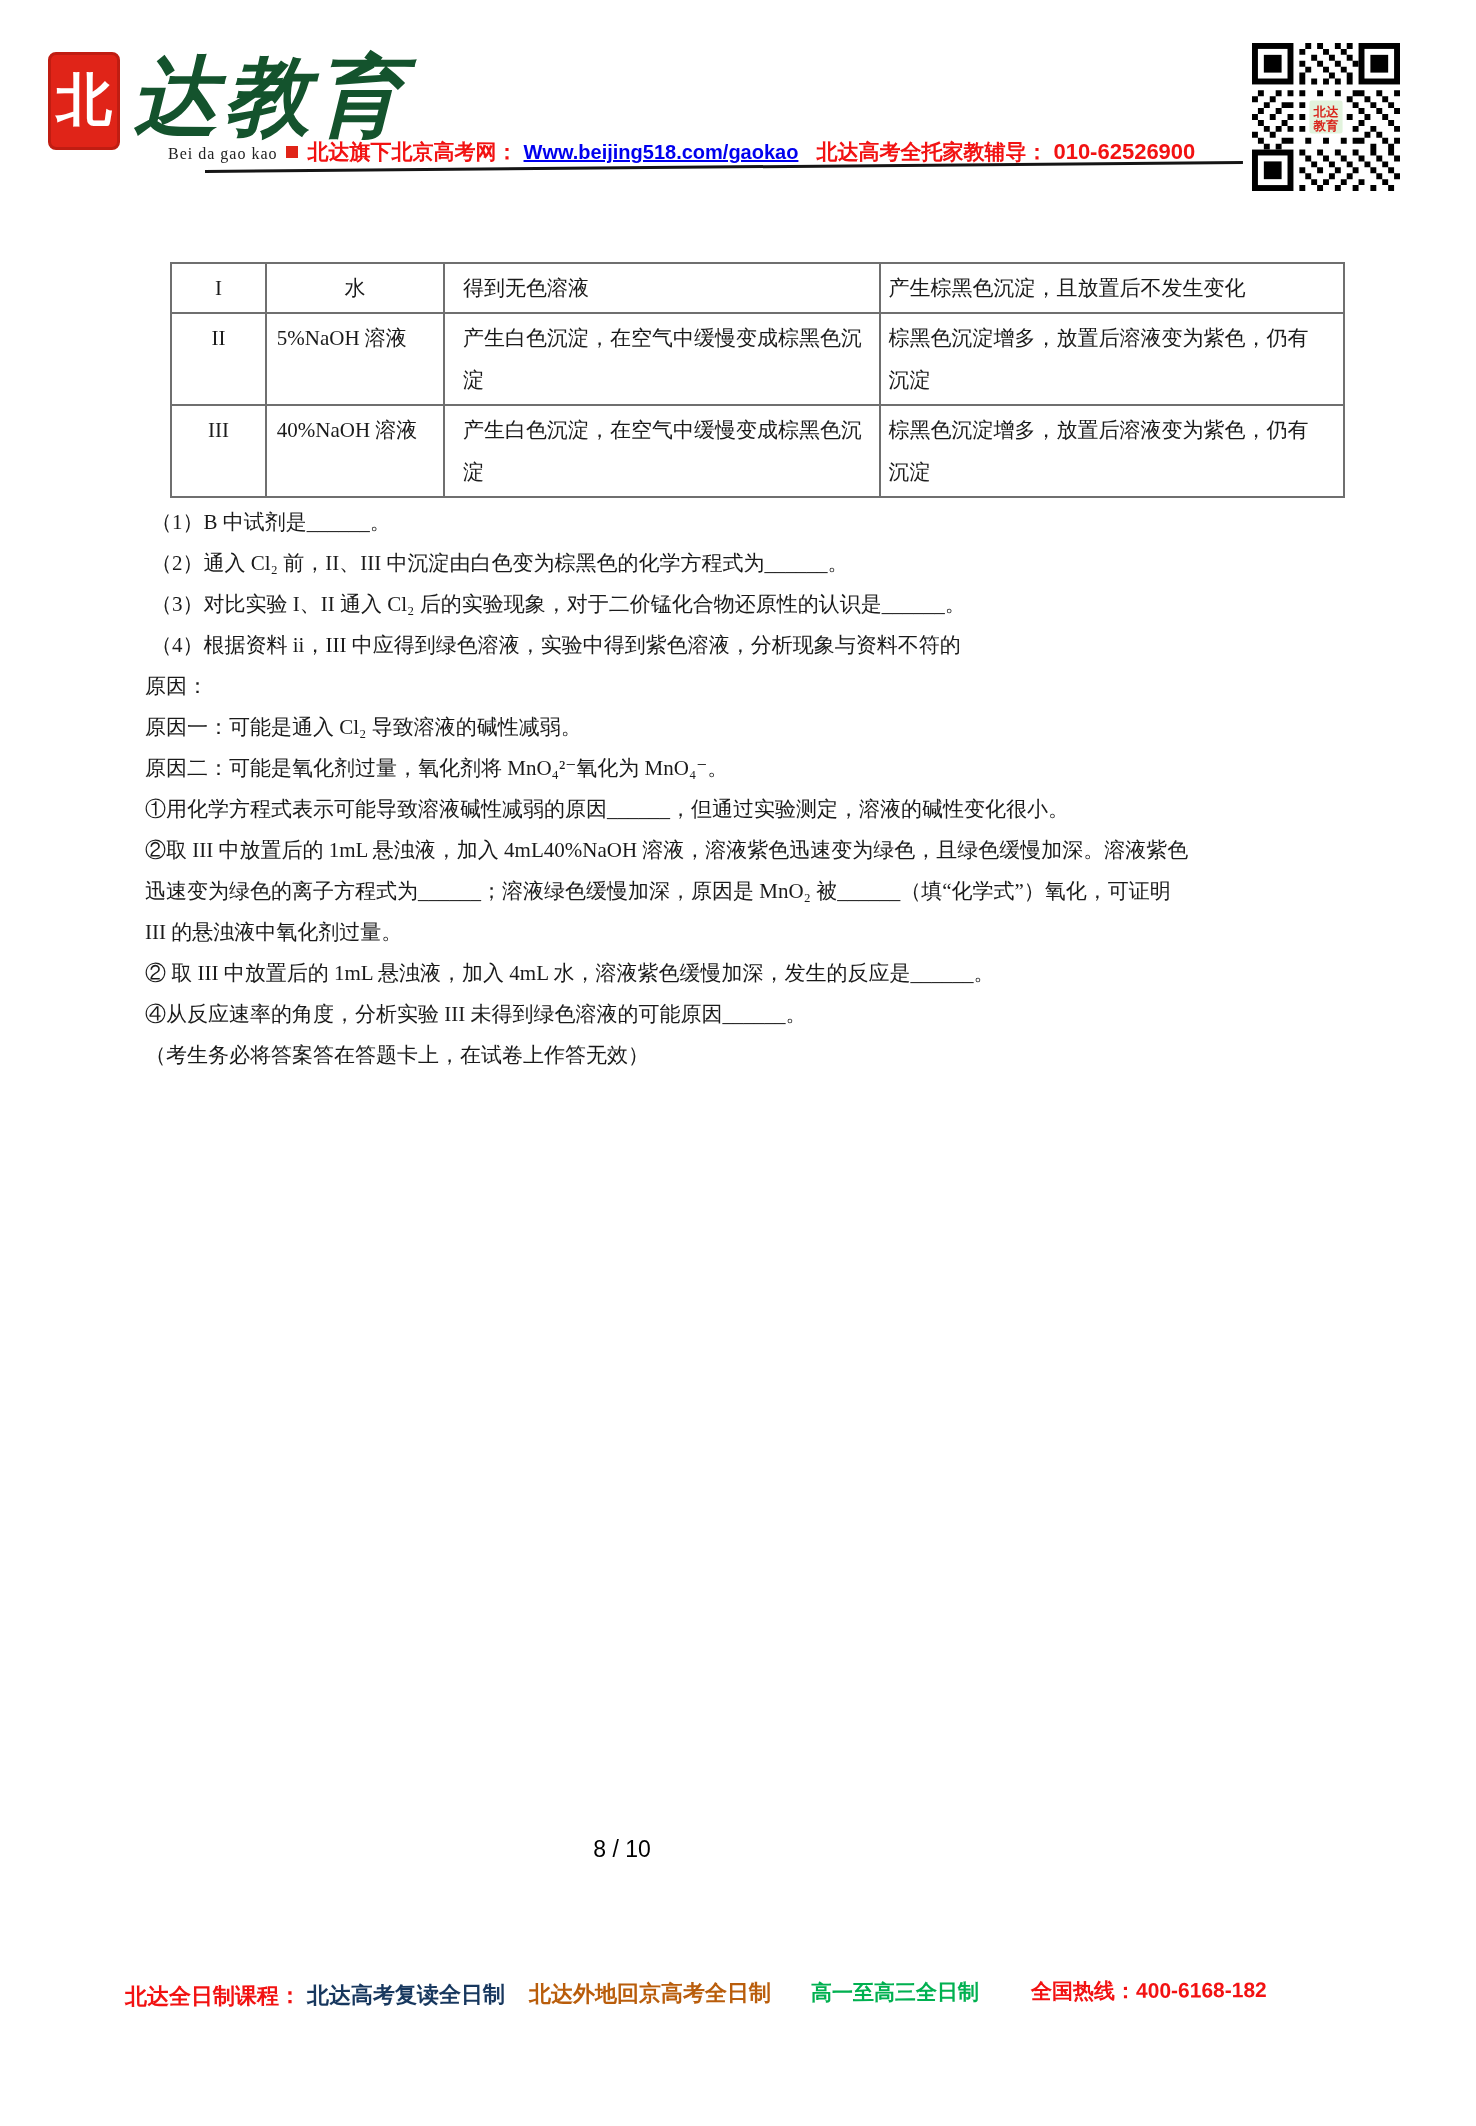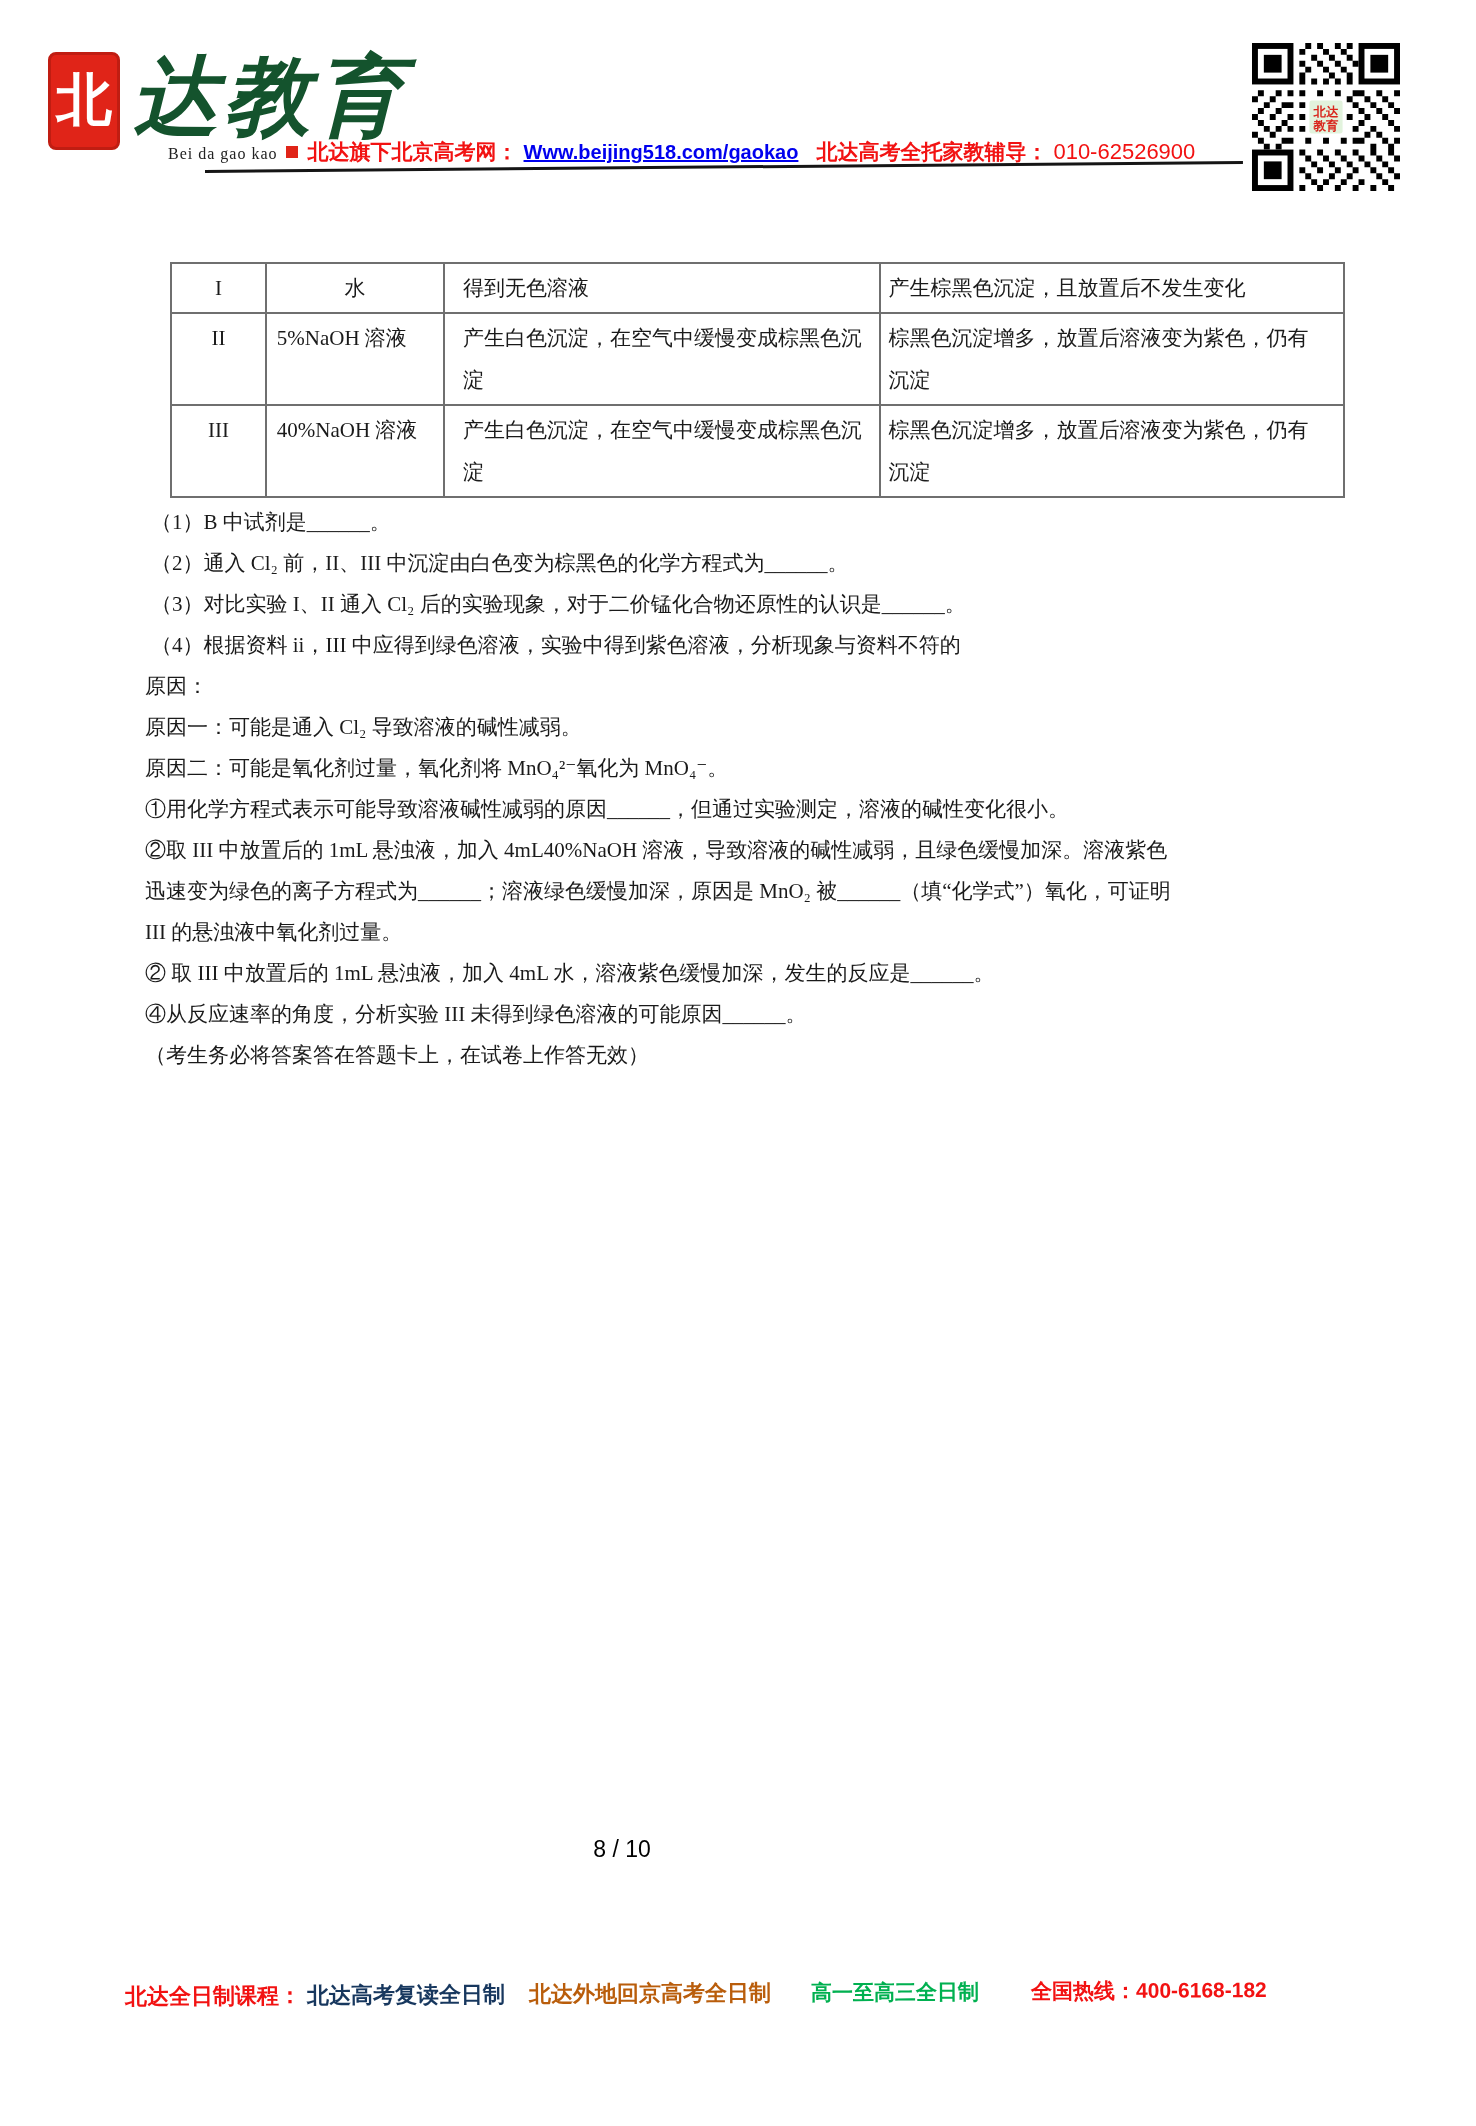--- a/index.html
+++ b/index.html
@@ -21,21 +21,21 @@
   }
   .header-info{
     position:absolute;left:168px;top:138px;display:flex;align-items:baseline;
     white-space:nowrap;
   }
   .tagline{font-size:16px;color:#222;letter-spacing:1px;font-family:"Liberation Serif",serif;}
   .redsq{width:12px;height:12px;background:#e02418;display:inline-block;margin:0 10px 0 8px;align-self:center;}
   .hlabel{color:#f21212;font-size:21px;font-weight:bold;font-family:"Liberation Sans",sans-serif;margin-right:6px;}
   .hlink{color:#0000ee;font-size:20px;font-weight:bold;text-decoration:underline;
          font-family:"Liberation Sans",sans-serif;margin-right:18px;cursor:pointer;}
-  .hphone{color:#f21212;font-size:22px;font-weight:400;font-family:"Liberation Sans",sans-serif;text-align:center;}
+  .hphone{color:#f21212;font-size:22px;font-weight:700;font-family:"Liberation Sans",sans-serif;text-align:center;}
   .rule{position:absolute;left:205px;top:170px;width:1038px;height:3px;background:#151515;
         transform:rotate(-0.5deg);transform-origin:left center;}
   .qr{position:absolute;left:1252px;top:43px;}
   
   .content{position:absolute;left:145px;top:262px;width:1200px;}
   table.exp{border-collapse:collapse;table-layout:fixed;margin-left:25px;
             font-size:21px;color:#1a1a1a;}
   table.exp td{border:2px solid #6f6f6f;vertical-align:top;line-height:42px;padding-top:3px;padding-bottom:3px;}
   table.exp{border:2px solid #444;}
   td.c1{width:95px;text-align:center;}
@@ -134,21 +134,21 @@
 
   <div class="lines">
     <p class="q">（1）B 中试剂是______。</p>
     <p class="q">（2）通入 Cl₂ 前，II、III 中沉淀由白色变为棕黑色的化学方程式为______。</p>
     <p class="q">（3）对比实验 I、II 通入 Cl₂ 后的实验现象，对于二价锰化合物还原性的认识是______。</p>
     <p class="q">（4）根据资料 ii，III 中应得到绿色溶液，实验中得到紫色溶液，分析现象与资料不符的</p>
     <p>原因：</p>
     <p>原因一：可能是通入 Cl₂ 导致溶液的碱性减弱。</p>
     <p>原因二：可能是氧化剂过量，氧化剂将 MnO₄²⁻氧化为 MnO₄⁻。</p>
     <p>①用化学方程式表示可能导致溶液碱性减弱的原因______，但通过实验测定，溶液的碱性变化很小。</p>
-    <p>②取 III 中放置后的 1mL 悬浊液，加入 4mL40%NaOH 溶液，导致溶液的碱性减弱，且绿色缓慢加深。溶液紫色</p>
+    <p>②取 III 中放置后的 1mL 悬浊液，加入 4mL40%NaOH 溶液，溶液紫色迅速变为绿色，且绿色缓慢加深。溶液紫色</p>
     <p>迅速变为绿色的离子方程式为______；溶液绿色缓慢加深，原因是 MnO₂ 被______（填“化学式”）氧化，可证明</p>
     <p>III 的悬浊液中氧化剂过量。</p>
     <p>② 取 III 中放置后的 1mL 悬浊液，加入 4mL 水，溶液紫色缓慢加深，发生的反应是______。</p>
     <p>④从反应速率的角度，分析实验 III 未得到绿色溶液的可能原因______。</p>
     <p>（考生务必将答案答在答题卡上，在试卷上作答无效）</p>
   </div>
 </div>
 
 <div class="pagenum">8 / 10</div>
 

